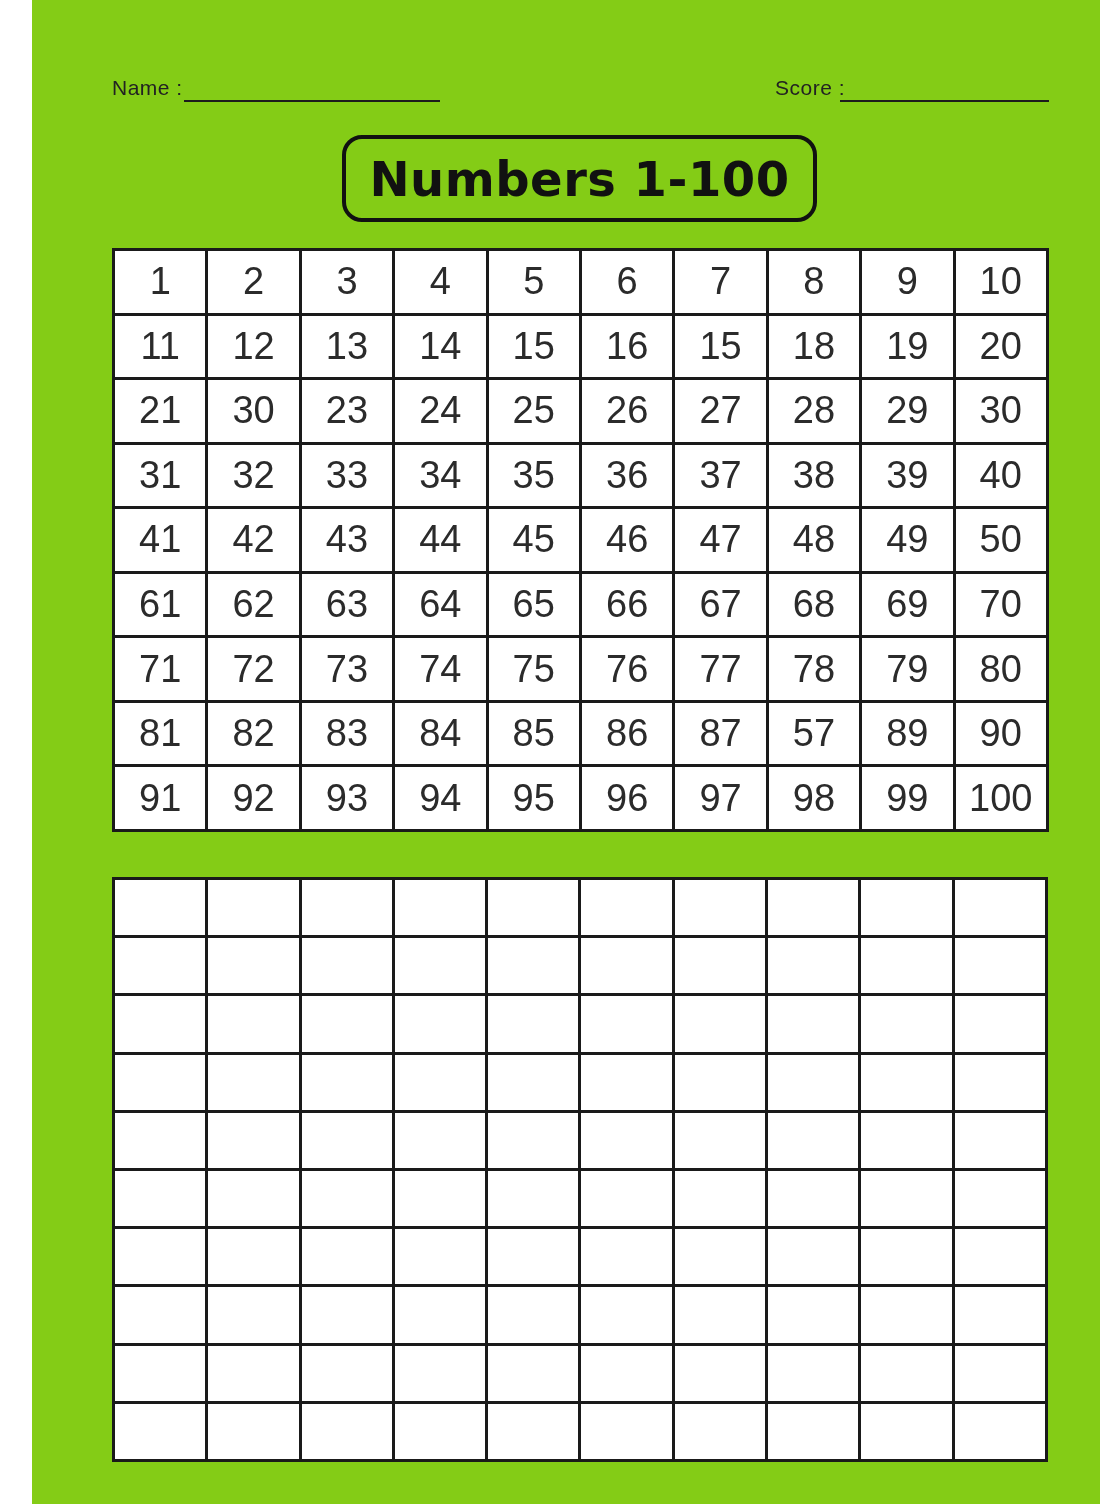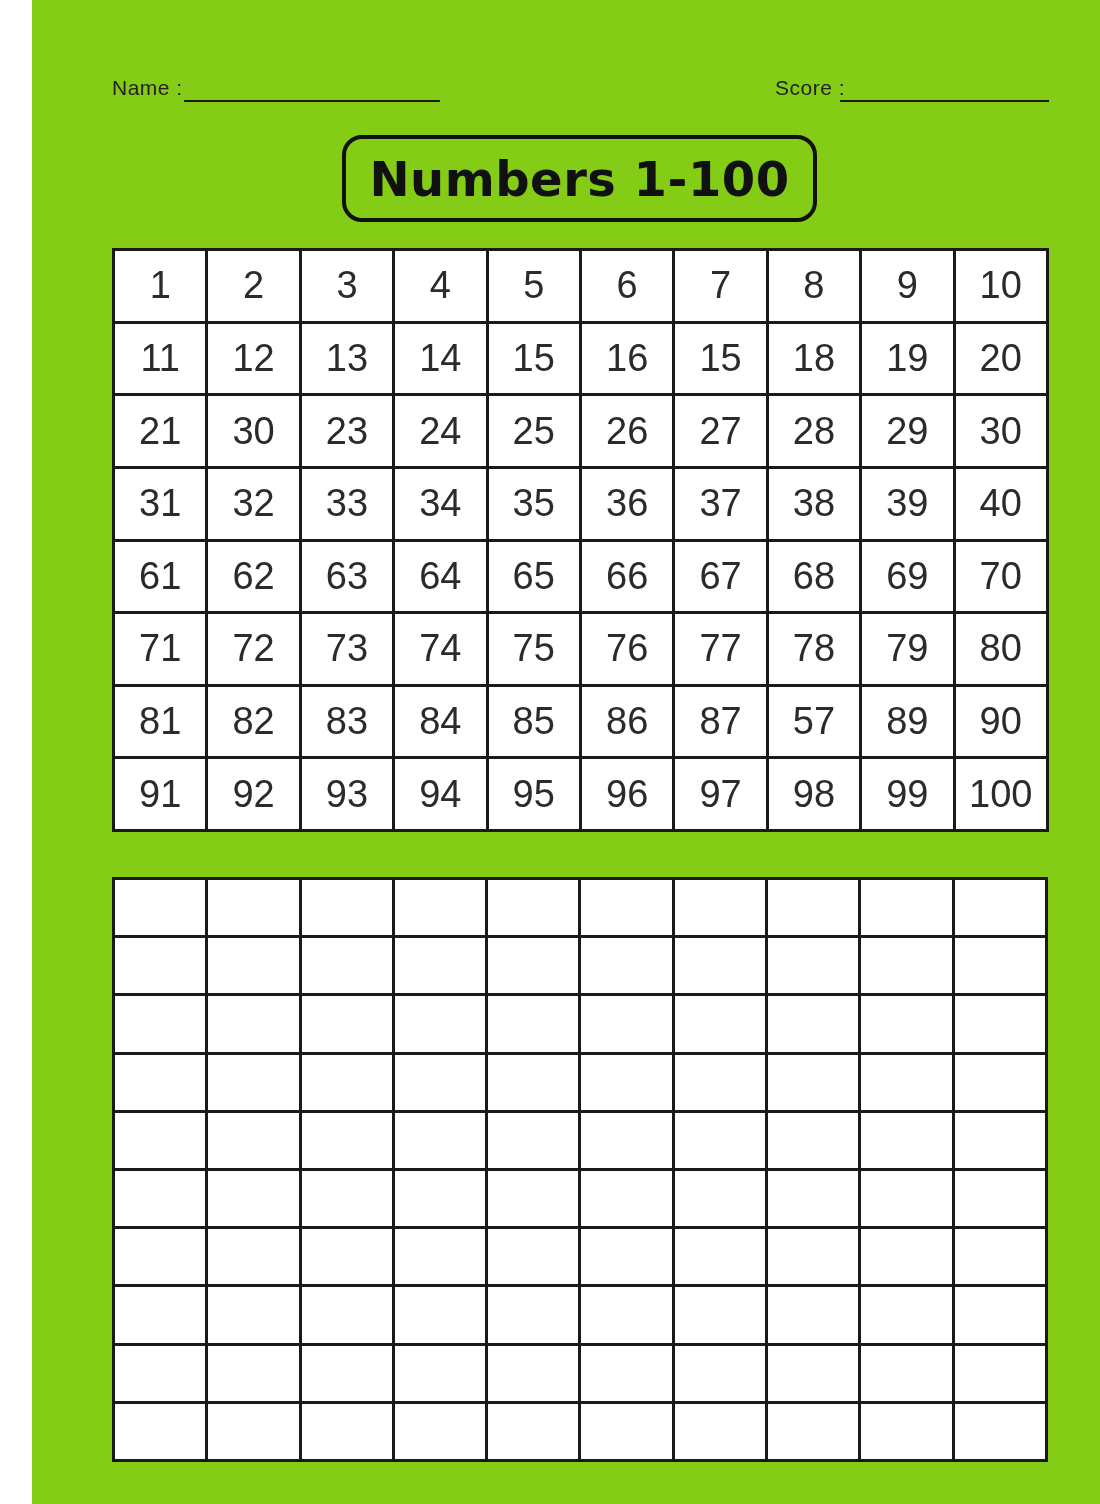--- a/index.html
+++ b/index.html
@@ -144,20 +144,32 @@
           <td>33</td>
           <td>34</td>
           <td>35</td>
           <td>36</td>
           <td>37</td>
           <td>38</td>
           <td>39</td>
           <td>40</td>
         </tr>
         <tr>
+          <td>41</td>
+          <td>42</td>
+          <td>43</td>
+          <td>44</td>
+          <td>45</td>
+          <td>46</td>
+          <td>47</td>
+          <td>48</td>
+          <td>49</td>
+          <td>50</td>
+        </tr>
+        <tr>
           <td>61</td>
           <td>62</td>
           <td>63</td>
           <td>64</td>
           <td>65</td>
           <td>66</td>
           <td>67</td>
           <td>68</td>
           <td>69</td>
           <td>70</td>

